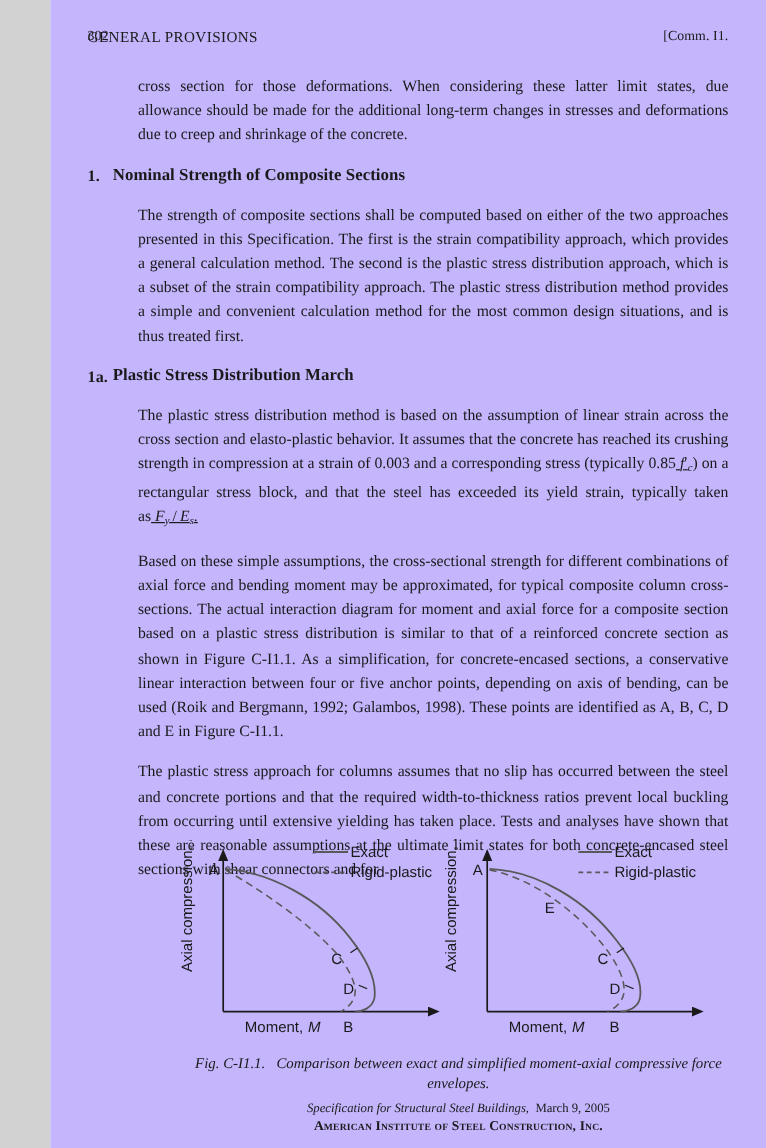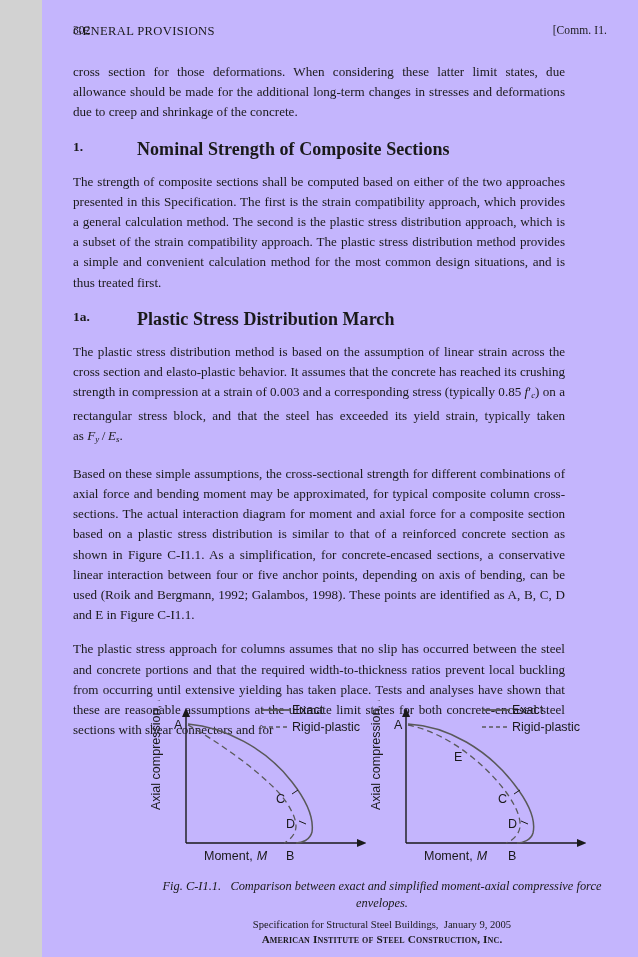--- a/index.html
+++ b/index.html
@@ -68,50 +68,51 @@
     margin: 0 0 0 0;
     padding: 0;
     font-size: 13.1px;
     line-height: 20.2px;
     text-align: justify;
     text-justify: inter-word;
     -webkit-hyphens: manual;
     hyphens: manual;
   }
   p.body-para.indent {
+    margin-left: 42px;
     width: 492px;
   }
   p.space-above { margin-top: 14px; }
 
   
   .heading-row {
     position: relative;
     margin-top: 16px;
     margin-bottom: 12px;
     min-height: 18px;
   }
   .heading-row .h-num {
     position: absolute;
     left: 0; top: 0;
     font-weight: bold;
     font-size: 13.4px;
   }
   .heading-row .h-text {
     display: block;
-    margin-left: 64px;
+    margin-left: 21px;
     font-weight: bold;
-    font-size: 18px;
+    font-size: 14px;
     letter-spacing: 0.05px;
   }
 
   
   .math { font-style: italic; font-family: "Liberation Serif", serif; }
   .math sub { font-size: 0.68em; font-style: italic; vertical-align: -0.28em; }
   .prime { font-style: normal; }
-  .nobr { white-space: nowrap; }
+  .nobr { white-space: nowrap; text-decoration: underline; }
 
   
   #figure-block {
     position: absolute;
     left: 42px;
     top: 700px;
     width: 596px;
     height: 180px;
   }
   .chart-wrap {
@@ -144,21 +145,21 @@
     position: absolute;
     left: 42px;
     top: 918px;
     width: 596px;
     text-align: center;
   }
   #footer-spec {
     font-size: 10.6px;
     line-height: 14px;
   }
-  #footer-spec .spec-title { }
+  #footer-spec .spec-title { font-style: italic; }
   #footer-org {
     font-size: 11.2px;
     line-height: 15px;
     font-variant: small-caps;
     font-weight: bold;
     letter-spacing: 0.15px;
   }
 </style>
 </head>
 <body>
@@ -278,18 +279,18 @@
   </div>
 
   <div id="figure-caption">
     <span class="cap-label">Fig. C-I1.1.</span>
     <span>&nbsp;&nbsp;</span><span>Comparison between exact and simplified moment-axial compressive force envelopes.</span>
   </div>
 
   <div id="page-footer">
     <div id="footer-spec">
       <span class="spec-title">Specification for Structural Steel Buildings,</span>
-      <span>&nbsp;</span><span>January 9, 2005</span>
+      <span>&nbsp;</span><span>March 9, 2005</span>
     </div>
     <div id="footer-org">American Institute of Steel Construction, Inc.</div>
   </div>
 
 </div>
 
 </body></html>

